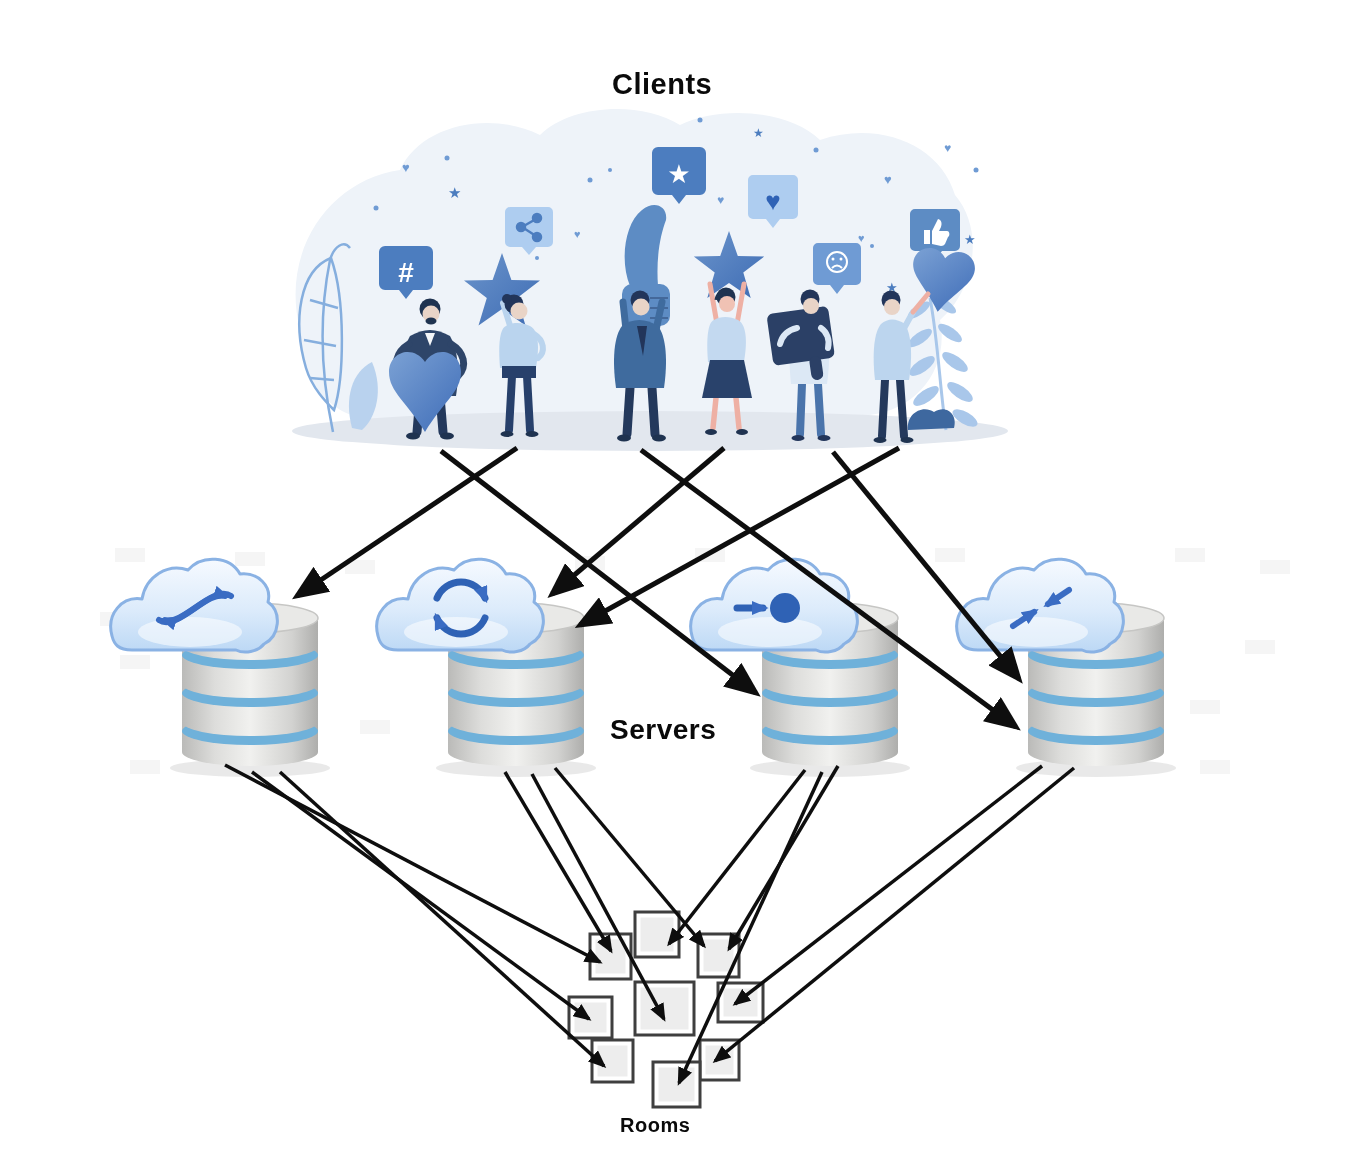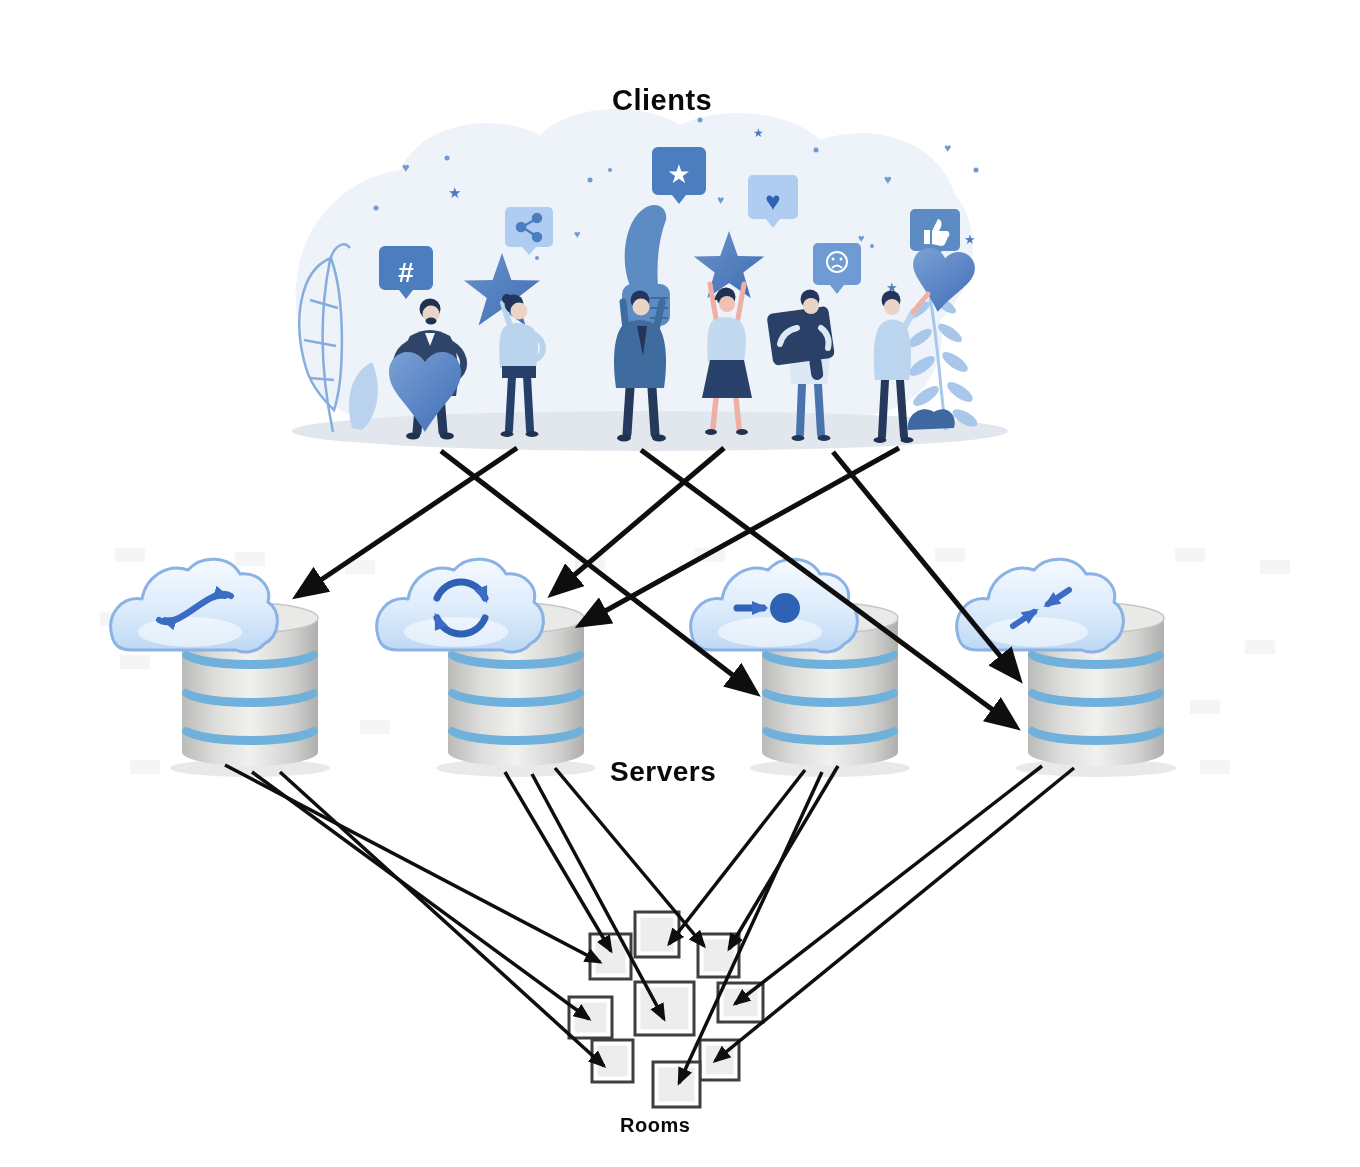--- a/index.html
+++ b/index.html
@@ -1,22 +1,22 @@
 <!DOCTYPE html>
 <html><head>
 <meta charset="utf-8">
 <style>
   html,body{margin:0;padding:0;background:#fff;}
   .canvas{position:relative;width:1360px;height:1167px;background:#ffffff;overflow:hidden;
           font-family:"Liberation Sans",sans-serif;}
   .canvas svg{position:absolute;left:0;top:0;}
   .label{position:absolute;font-weight:bold;color:#0a0a0a;letter-spacing:.5px;
          font-family:"Liberation Sans",sans-serif;}
-  .label-clients{left:612px;top:84px;font-size:29px;}
-  .label-servers{left:610px;top:714px;font-size:28px;margin-top:42px;}
+  .label-clients{left:612px;top:68px;font-size:29px;}
+  .label-servers{left:610px;top:714px;font-size:28px;}
   .label-rooms{left:620px;top:1114px;font-size:20px;}
 </style>
 </head>
 <body>
 
 <div class="canvas">
 
 <svg id="diagram" width="1360" height="1167" viewBox="0 0 1360 1167" xmlns="http://www.w3.org/2000/svg">
   <defs>
     <linearGradient id="cylGrad" gradientUnits="userSpaceOnUse" x1="-70" y1="0" x2="70" y2="0">

